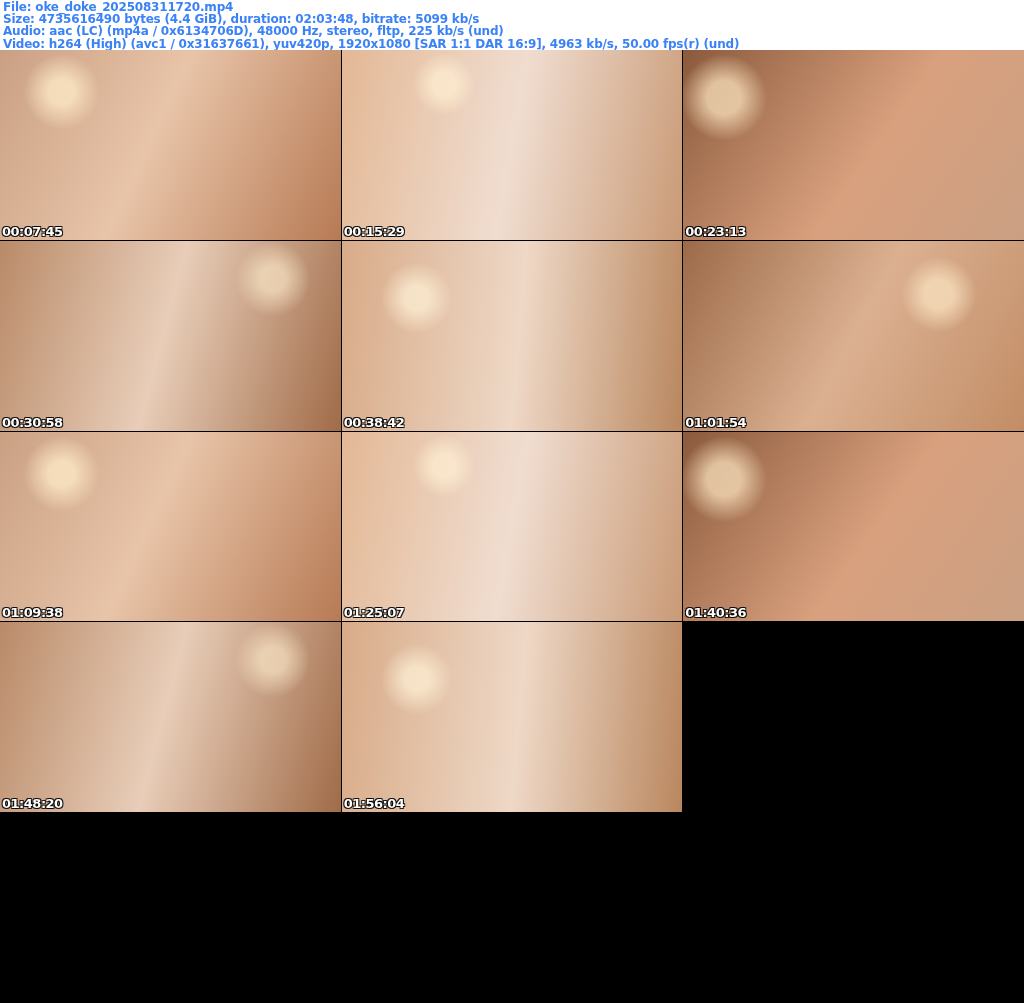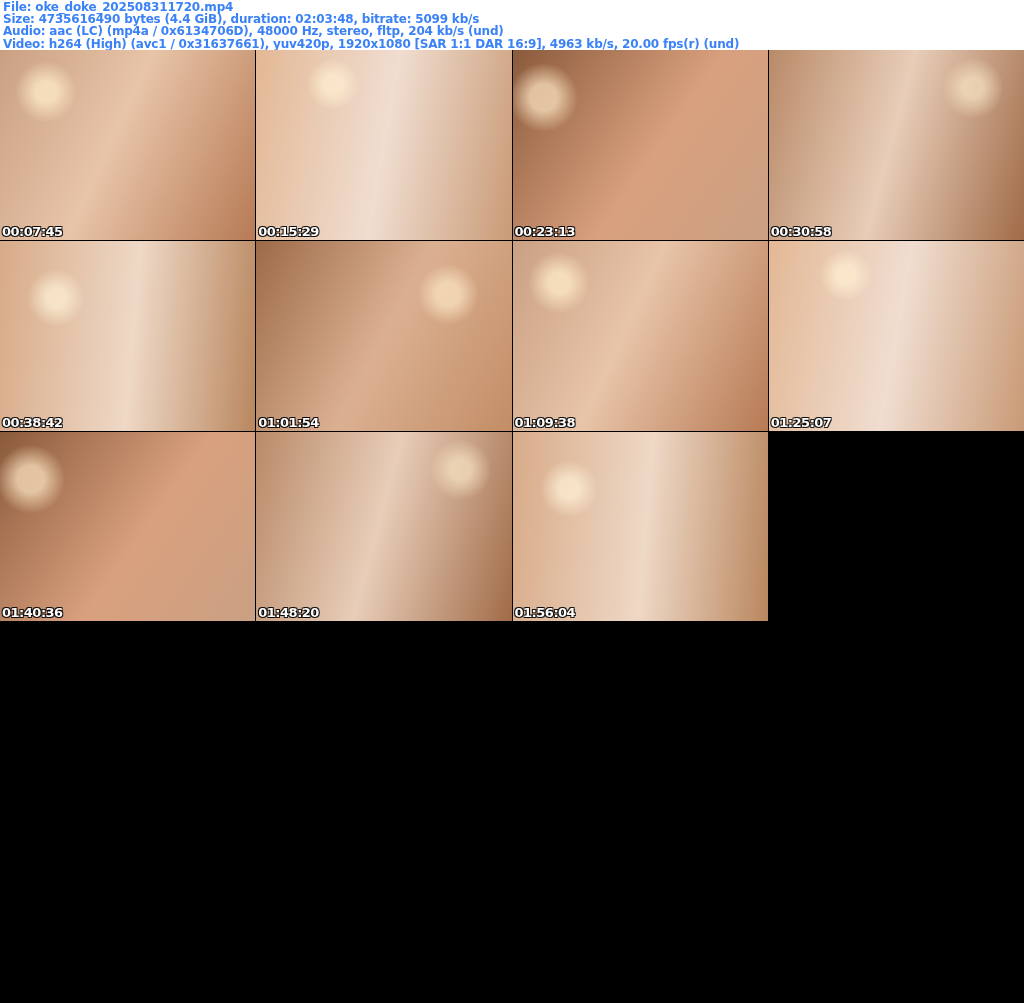--- a/index.html
+++ b/index.html
@@ -30,21 +30,21 @@
     font-size: 12px;
     font-weight: bold;
     color: #3b82f6;
     line-height: 12.2px;
     white-space: nowrap;
     letter-spacing: -0.2px;
   }
   .grid {
     flex: 1 1 auto;
     display: grid;
-    grid-template-columns: repeat(4, 1fr);
+    grid-template-columns: repeat(3, 1fr);
     grid-template-rows: repeat(5, 1fr);
     gap: 1px;
     background: #000;
   }
   .thumb {
     position: relative;
     overflow: hidden;
     background: #2a1c14;
   }
   .placeholder {
@@ -98,22 +98,22 @@
   }
 </style>
 </head>
 <body>
 
 <div class="sheet">
 
   <div class="header">
     <div class="header-line">File: oke_doke_202508311720.mp4</div>
     <div class="header-line">Size: 4735616490 bytes (4.4 GiB), duration: 02:03:48, bitrate: 5099 kb/s</div>
-    <div class="header-line">Audio: aac (LC) (mp4a / 0x6134706D), 48000 Hz, stereo, fltp, 204 kb/s (und)</div>
-    <div class="header-line">Video: h264 (High) (avc1 / 0x31637661), yuv420p, 1920x1080 [SAR 1:1 DAR 16:9], 4963 kb/s, 20.00 fps(r) (und)</div>
+    <div class="header-line">Audio: aac (LC) (mp4a / 0x6134706D), 48000 Hz, stereo, fltp, 225 kb/s (und)</div>
+    <div class="header-line">Video: h264 (High) (avc1 / 0x31637661), yuv420p, 1920x1080 [SAR 1:1 DAR 16:9], 4963 kb/s, 50.00 fps(r) (und)</div>
   </div>
 
   <div class="grid">
 
     <div class="thumb">
       <div class="placeholder"></div>
       <span class="timestamp">00:07:45</span>
     </div>
     <div class="thumb">
       <div class="placeholder"></div>

